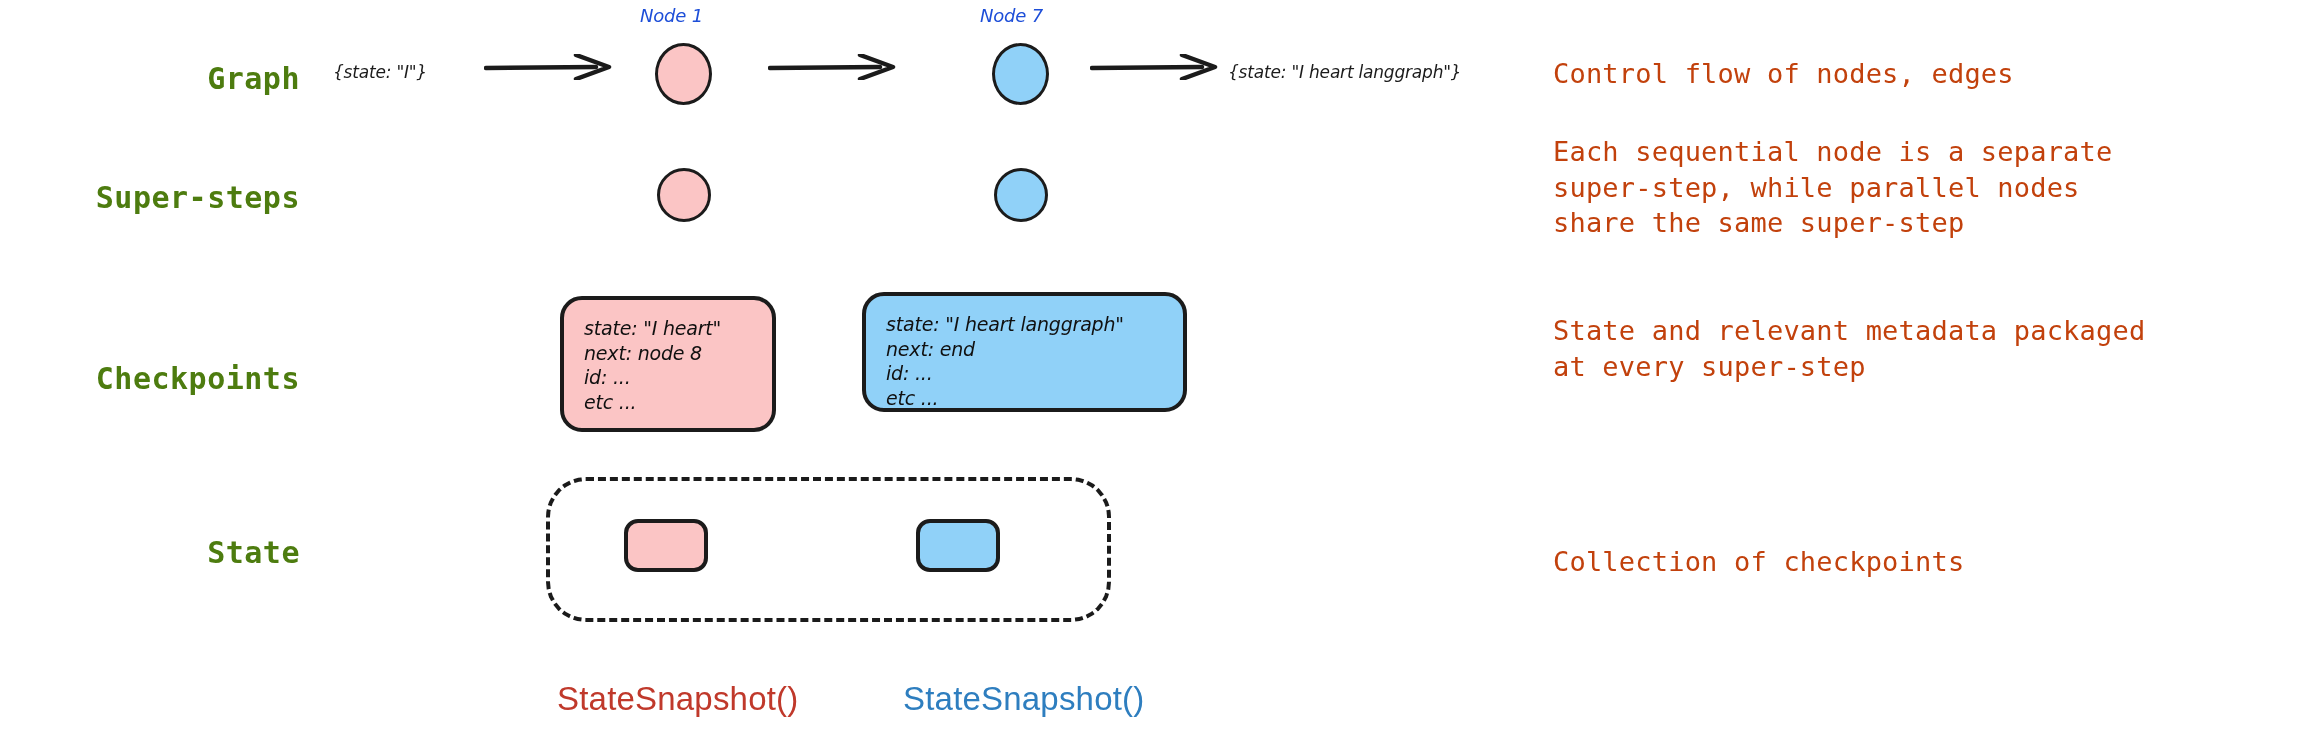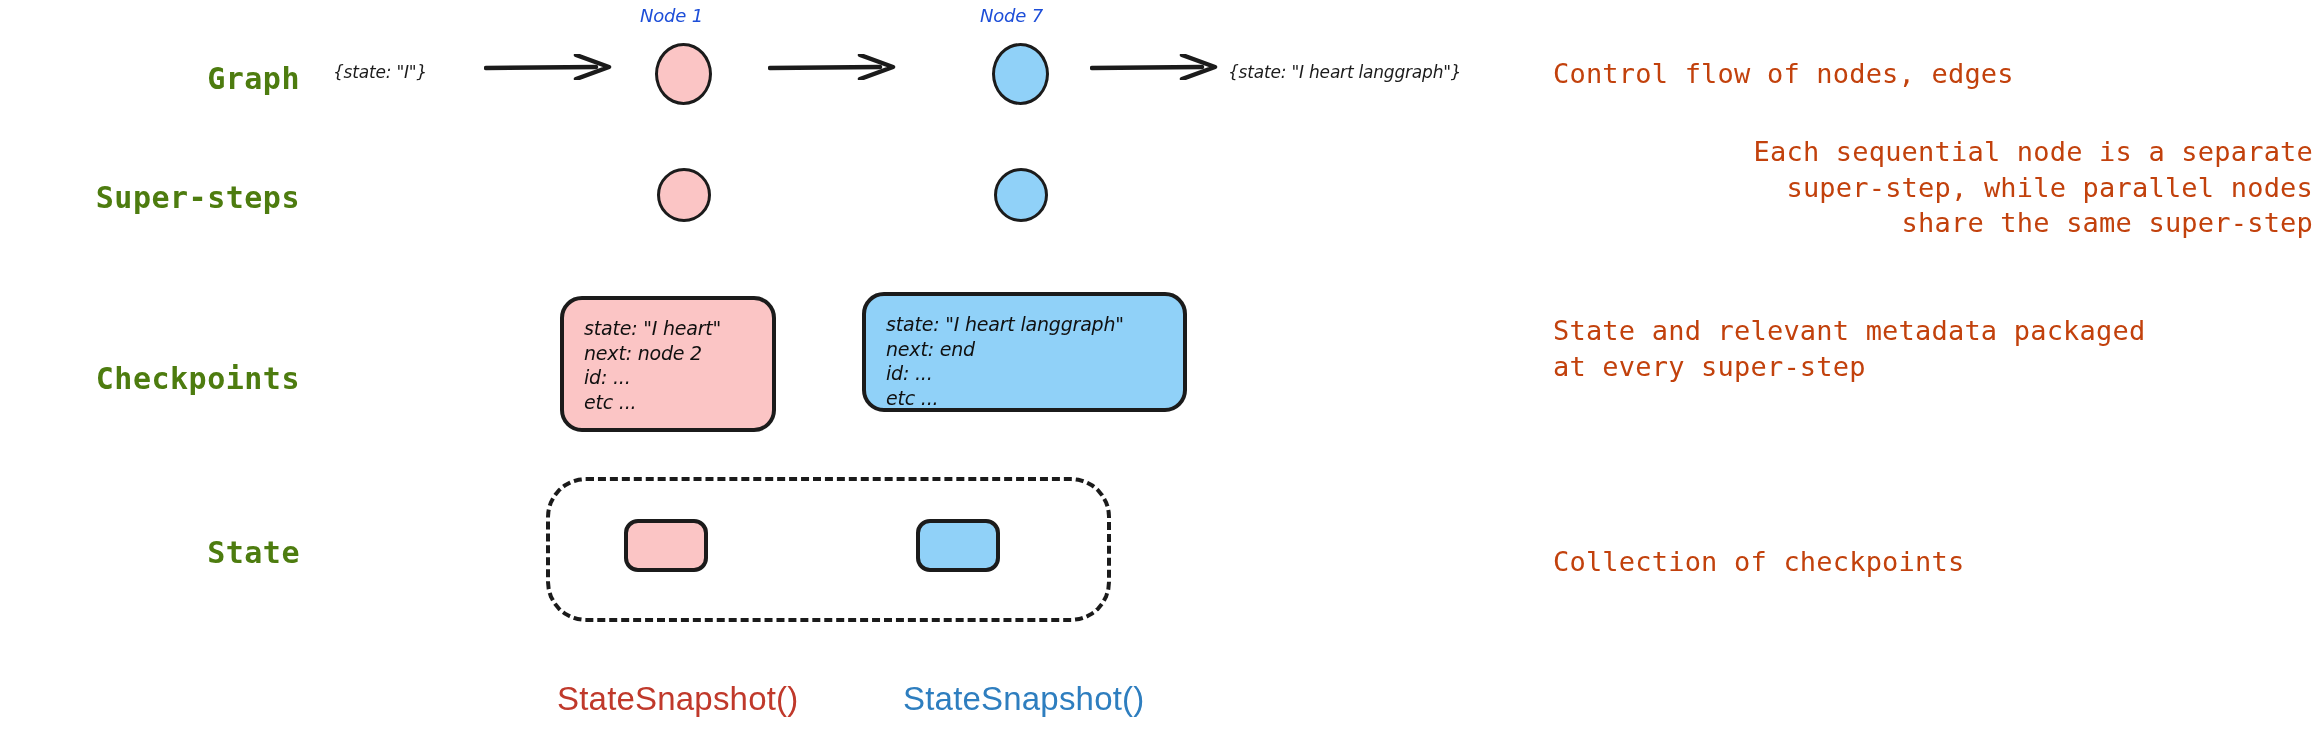--- a/index.html
+++ b/index.html
@@ -174,27 +174,27 @@
     </svg>
   </div>
 
   <div class="handwriting state-annot" style="left:1228px; top:62px;">{state: "I heart langgraph"}</div>
 
   <div class="row-desc" style="top:56px;">Control flow of nodes, edges</div>
 
   <div class="node-circle pink" style="left:657px; top:168px; width:54px; height:54px;"></div>
   <div class="node-circle blue" style="left:994px; top:168px; width:54px; height:54px;"></div>
 
-  <div class="row-desc" style="top:134px;text-align:right;">Each sequential node is a separate
+  <div class="row-desc" style="top:134px;">Each sequential node is a separate
 super-step, while parallel nodes
 share the same super-step</div>
 
   <div class="checkpoint pink" style="left:560px; top:296px; width:216px; height:136px;">
     <div class="cp-line">state: "I heart"</div>
-    <div class="cp-line">next: node 2</div>
+    <div class="cp-line">next: node 8</div>
     <div class="cp-line">id: ...</div>
     <div class="cp-line">etc ...</div>
   </div>
 
   <div class="checkpoint blue" style="left:862px; top:292px; width:325px; height:120px;">
     <div class="cp-line">state: "I heart langgraph"</div>
     <div class="cp-line">next: end</div>
     <div class="cp-line">id: ...</div>
     <div class="cp-line">etc ...</div>
   </div>

